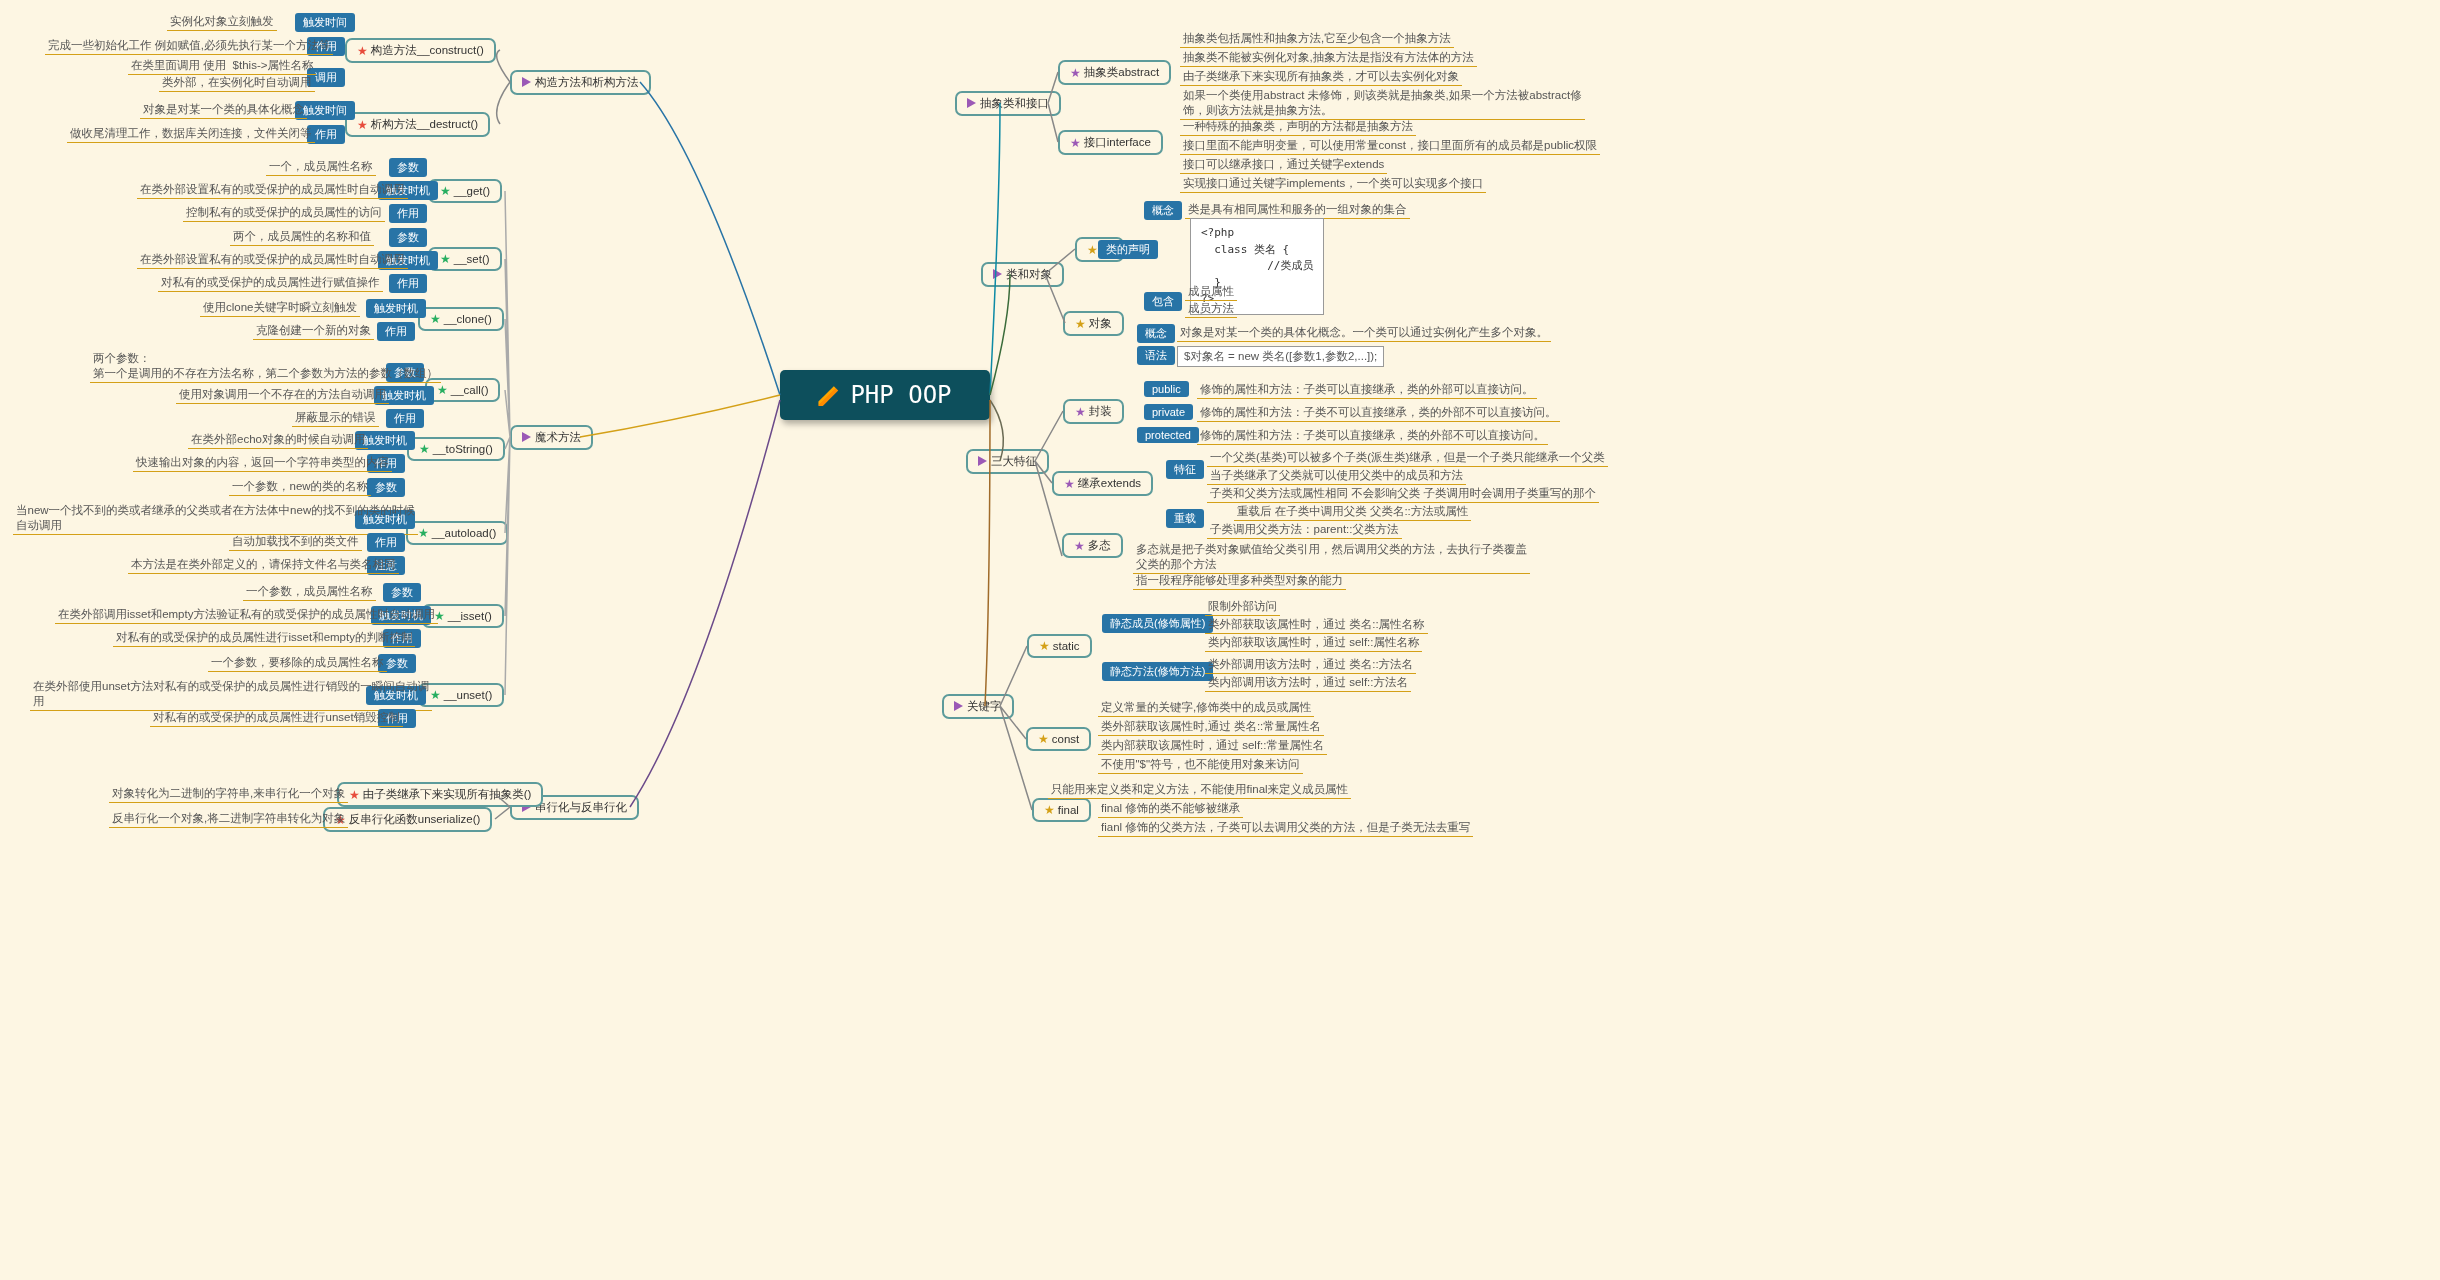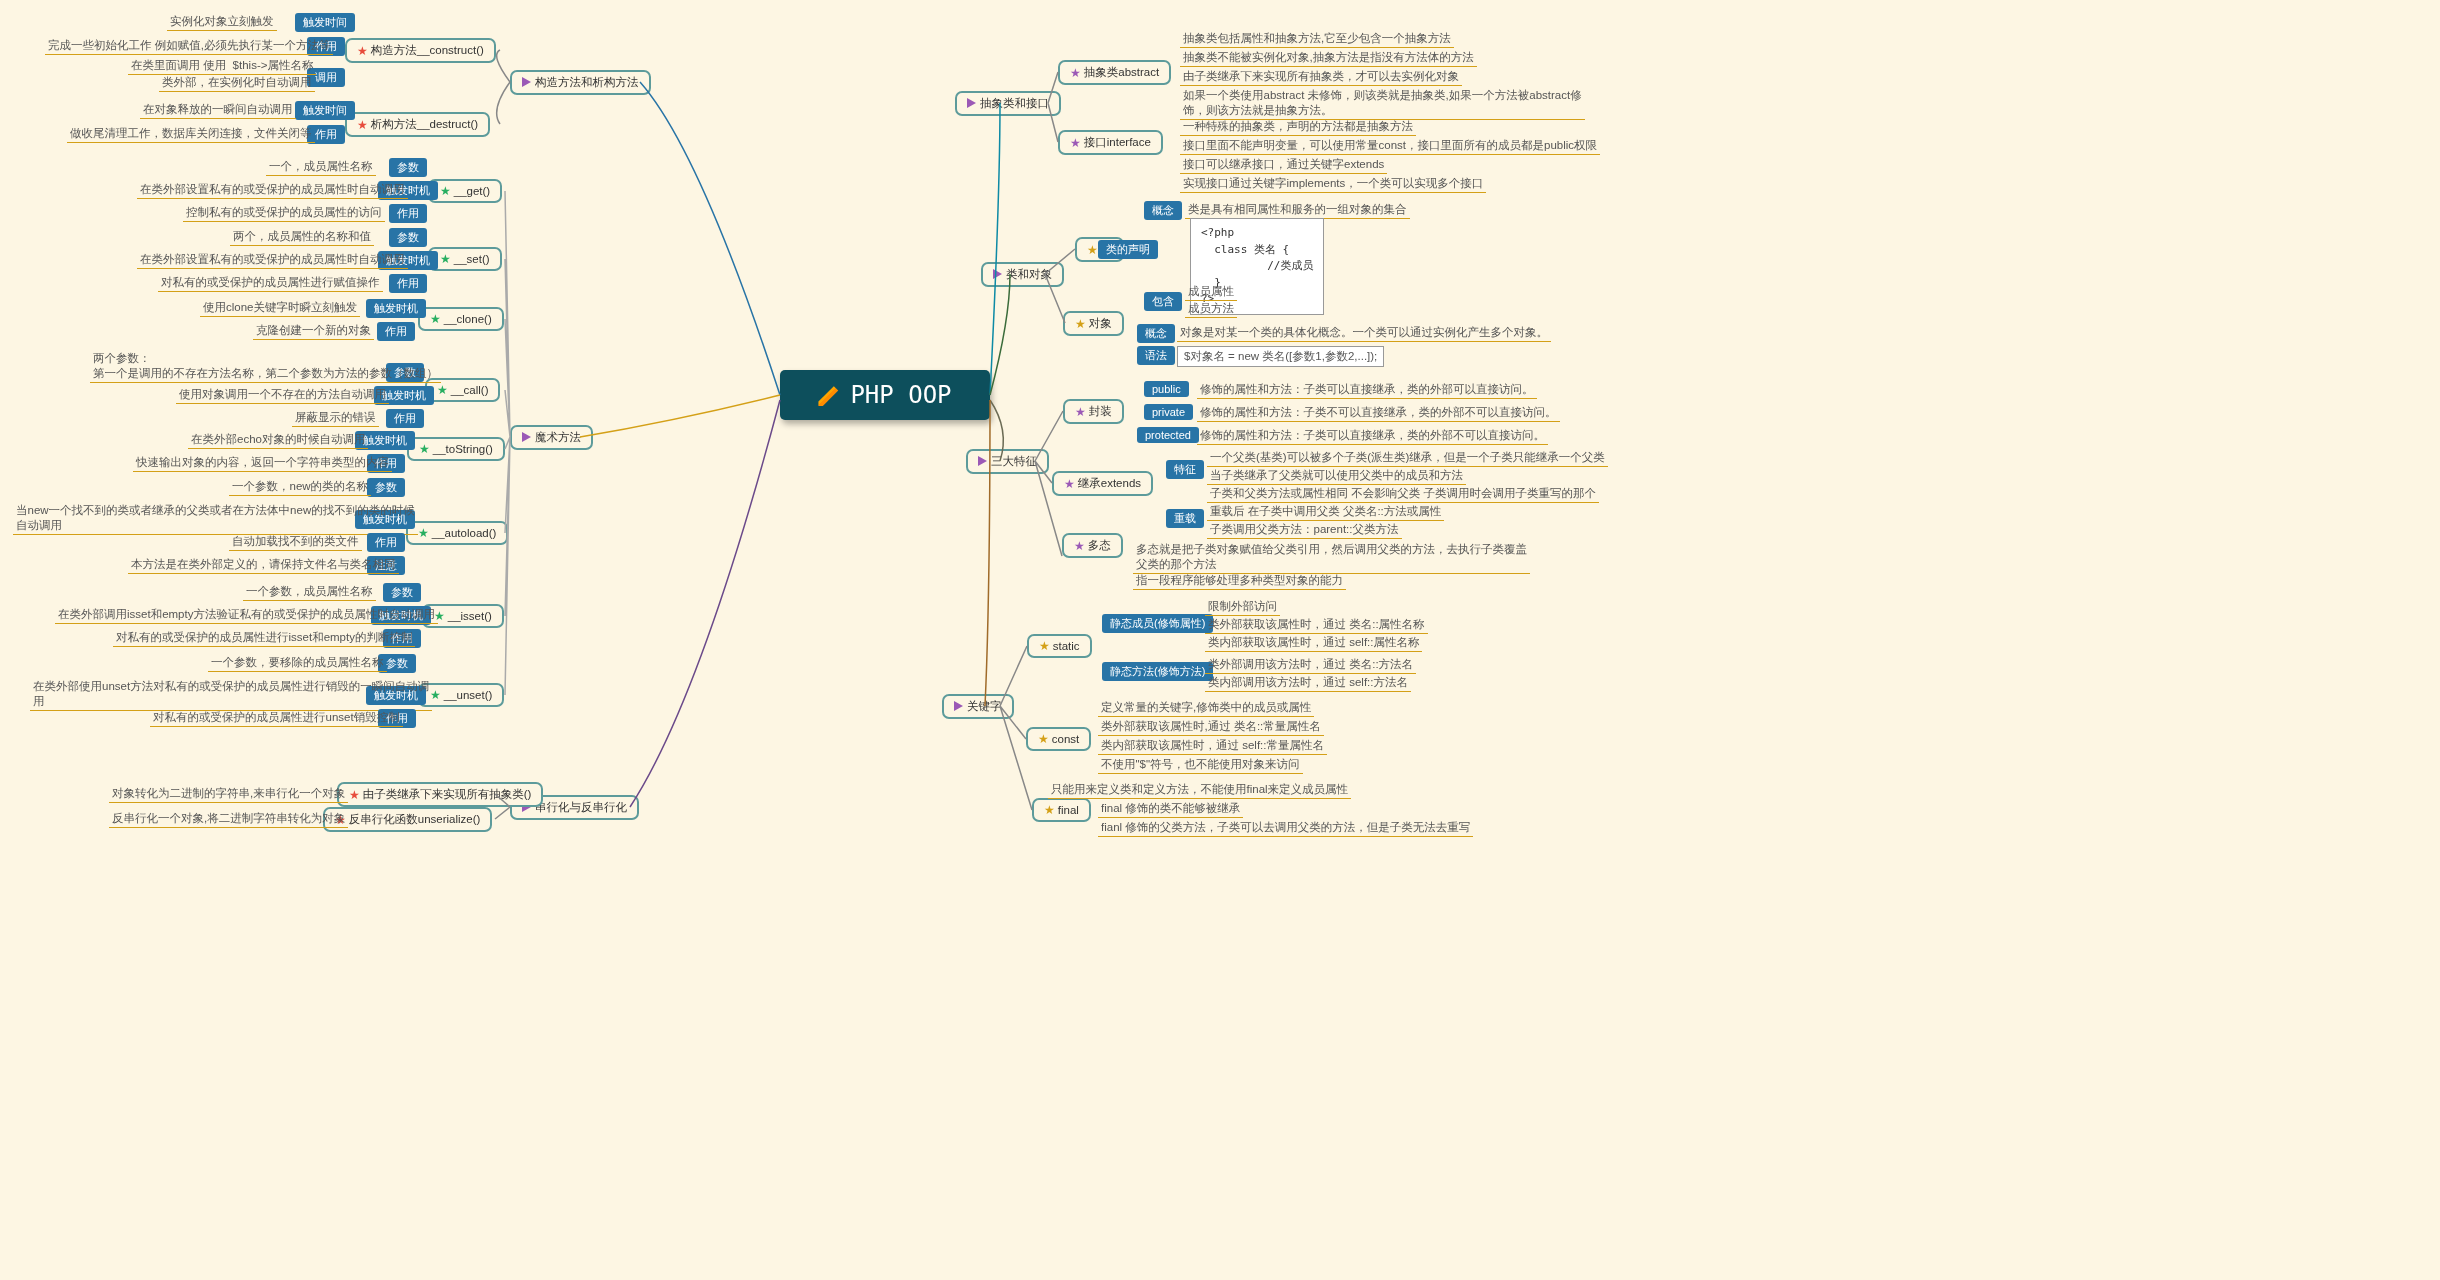--- a/index.html
+++ b/index.html
@@ -48,21 +48,21 @@
   </div>
 
 <span class="tag" style="position:absolute;left:291px;top:13px">触发时间</span>
 <span class="leaf" style="left:167px;top:13px">实例化对象立刻触发</span>
 <span class="tag" style="position:absolute;left:303px;top:37px">作用</span>
 <span class="leaf" style="left:45px;top:37px">完成一些初始化工作  例如赋值,必须先执行某一个方法等</span>
 <span class="tag" style="position:absolute;left:303px;top:68px">调用</span>
 <span class="leaf" style="left:128px;top:56px;line-height:1.4">在类里面调用 使用&nbsp;&nbsp;$this-&gt;属性名称</span>
 <span class="leaf" style="left:159px;top:74px">类外部，在实例化时自动调用</span>
 <span class="tag" style="position:absolute;left:291px;top:101px">触发时间</span>
-<span class="leaf" style="left:140px;top:101px">在对象释放的一瞬间自动调用</span>
+<span class="leaf" style="left:140px;top:101px">对象是对某一个类的具体化概念</span>
 <span class="tag" style="position:absolute;left:303px;top:125px">作用</span>
 <span class="leaf" style="left:67px;top:125px">做收尾清理工作，数据库关闭连接，文件关闭等</span>
 
 <div class="node bteal" style="left:428px;top:179px">
     <span class="star green"></span>
     <span class="txt">__get()</span>
   </div>
 <div class="node bteal" style="left:428px;top:247px">
     <span class="star green"></span>
     <span class="txt">__set()</span>
@@ -227,21 +227,21 @@
 <span class="leaf ml" style="left:1197px;top:381px">修饰的属性和方法：子类可以直接继承，类的外部可以直接访问。</span>
 <span class="tag" style="position:absolute;left:1140px;top:404px">private</span>
 <span class="leaf ml" style="left:1197px;top:404px">修饰的属性和方法：子类不可以直接继承，类的外部不可以直接访问。</span>
 <span class="tag" style="position:absolute;left:1133px;top:427px">protected</span>
 <span class="leaf ml" style="left:1197px;top:427px">修饰的属性和方法：子类可以直接继承，类的外部不可以直接访问。</span>
 <span class="tag" style="position:absolute;left:1162px;top:460px">特征</span>
 <span class="leaf ml" style="left:1207px;top:449px">一个父类(基类)可以被多个子类(派生类)继承，但是一个子类只能继承一个父类</span>
 <span class="leaf ml" style="left:1207px;top:467px">当子类继承了父类就可以使用父类中的成员和方法</span>
 <span class="leaf ml" style="left:1207px;top:485px">子类和父类方法或属性相同 不会影响父类  子类调用时会调用子类重写的那个</span>
 <span class="tag" style="position:absolute;left:1162px;top:509px">重载</span>
-<span class="leaf ml" style="left:1207px;top:503px">重载后 在子类中调用父类  父类名::方法或属性</span>
+<span class="leaf ml" style="left:1234px;top:503px">重载后 在子类中调用父类  父类名::方法或属性</span>
 <span class="leaf ml" style="left:1207px;top:521px">子类调用父类方法：parent::父类方法</span>
 <span class="leaf ml" style="left:1133px;top:541px;line-height:1.3">多态就是把子类对象赋值给父类引用，然后调用父类的方法，去执行子类覆盖<br>父类的那个方法</span>
 <span class="leaf ml" style="left:1133px;top:572px">指一段程序能够处理多种类型对象的能力</span>
 
 <div class="node bteal" style="left:1027px;top:634px">
     <span class="star gold"></span>
     <span class="txt">static</span>
   </div>
 <div class="node bteal" style="left:1026px;top:727px">
     <span class="star gold"></span>

